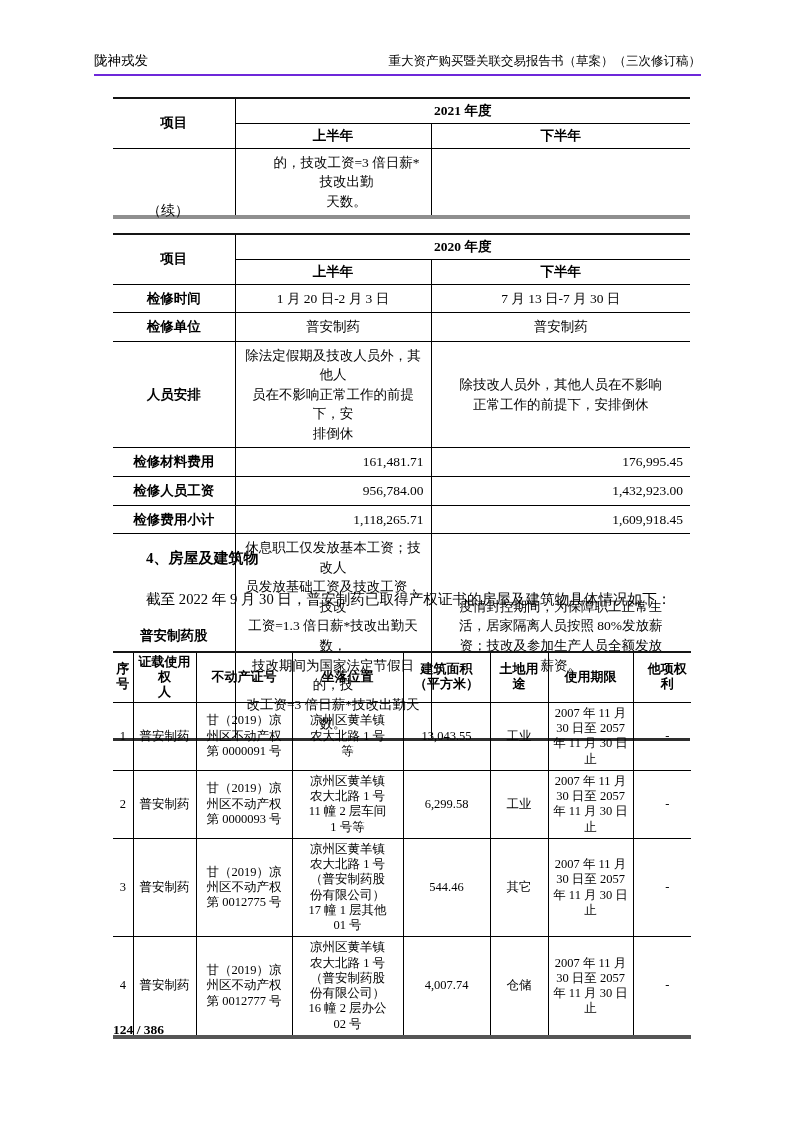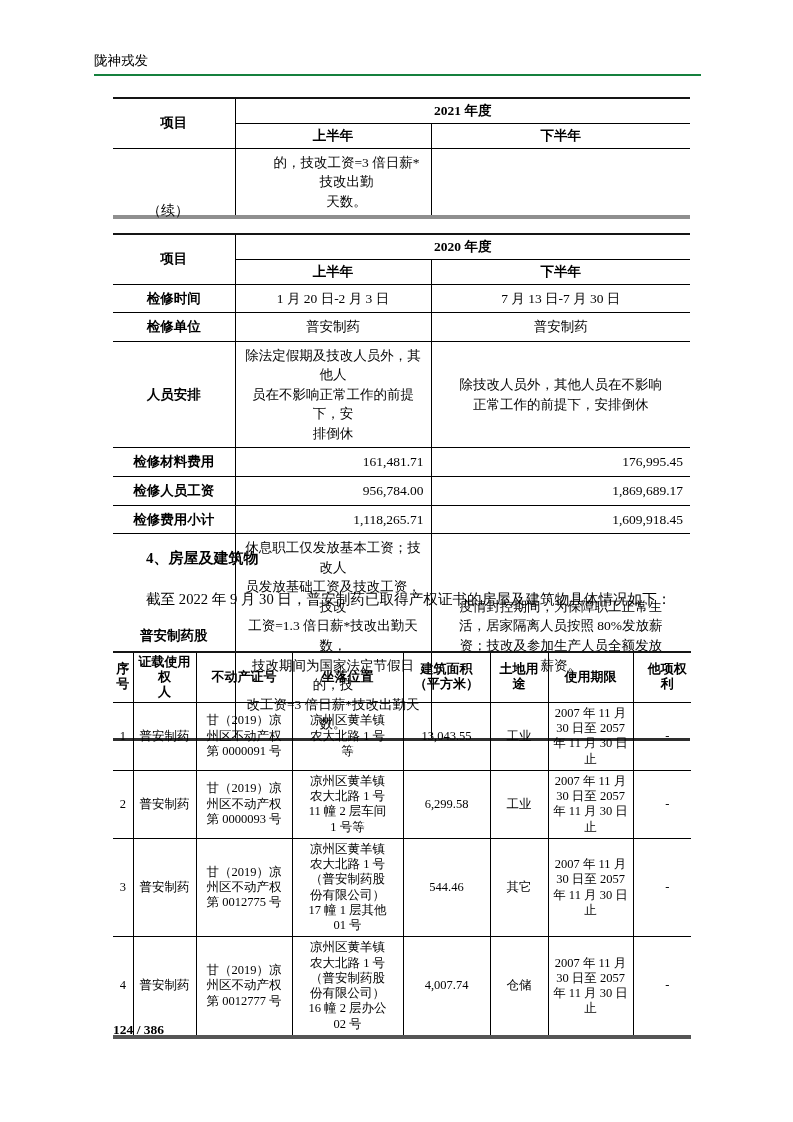--- a/index.html
+++ b/index.html
@@ -9,21 +9,21 @@
     font-family: "Liberation Serif", "DejaVu Serif", serif;
     color: #000;
     position: relative;
     overflow: hidden;
   }
 
   
   .doc-header {
     position: absolute; top: 52px; left: 94px; width: 607px;
     display: flex; justify-content: space-between; align-items: flex-end;
-    border-bottom: 2px solid #15803d;
+    border-bottom: 2px solid #6d28d9;
     padding-bottom: 4px;
   }
   .doc-header .hl { font-size: 13.5px; }
   .doc-header .hr { font-size: 12.5px; }
 
   
   table {
     position: absolute; left: 113px;
     border-collapse: collapse; table-layout: fixed;
   }
@@ -81,20 +81,21 @@
   .page-footer {
     position: absolute; left: 113px; top: 1022px; width: 562px;
     text-align: left; font-weight: bold; font-size: 13.5px;
   }
 </style>
 </head>
 <body>
 
 <div class="doc-header">
   <span class="hl">陇神戎发</span>
+  <span class="hr">重大资产购买暨关联交易报告书（草案）（三次修订稿）</span>
 </div>
 
 <table id="table-2021" class="t12">
   <colgroup>
       <col style="width:122px">
       <col style="width:196px">
       <col style="width:259px">
     </colgroup>
   <thead>
     <tr>
@@ -154,21 +155,21 @@
 正常工作的前提下，安排倒休</td>
     </tr>
     <tr>
       <td class="label">检修材料费用</td>
       <td class="num">161,481.71</td>
       <td class="num">176,995.45</td>
     </tr>
     <tr>
       <td class="label">检修人员工资</td>
       <td class="num">956,784.00</td>
-      <td class="num">1,869,689.17</td>
+      <td class="num">1,432,923.00</td>
     </tr>
     <tr>
       <td class="label">检修费用小计</td>
       <td class="num">1,118,265.71</td>
       <td class="num">1,609,918.45</td>
     </tr>
     <tr>
       <td class="label">普安制药股</td>
       <td>休息职工仅发放基本工资；技改人
 员发放基础工资及技改工资，技改

